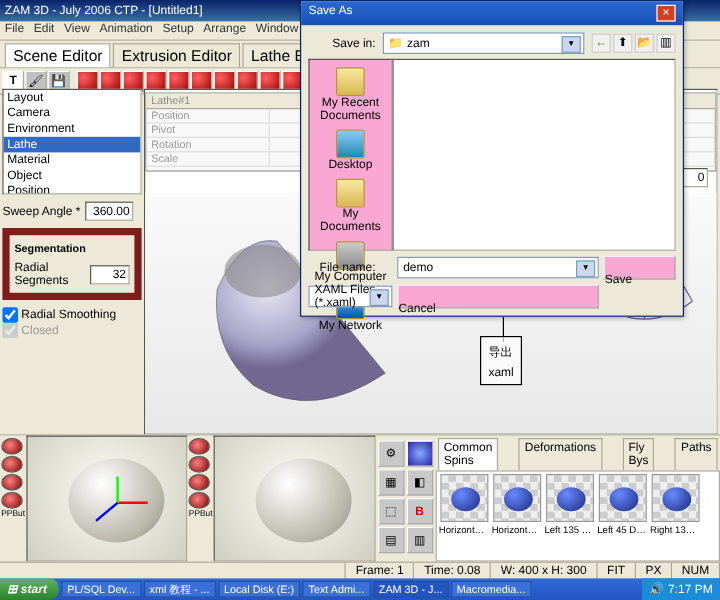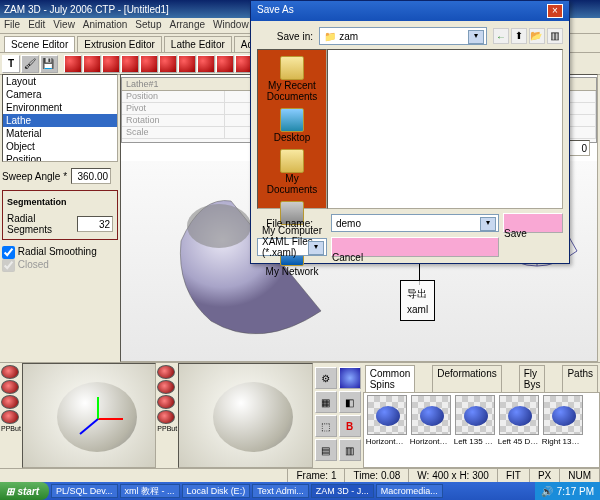--- a/index.html
+++ b/index.html
@@ -1,29 +1,29 @@
 <!DOCTYPE html>
 <html><head>
 <meta charset="utf-8">
 <style>
 * { box-sizing: border-box; margin: 0; padding: 0; font-family: Tahoma, sans-serif; font-size: 10px; }
 body { width: 600px; height: 500px; overflow: hidden; background: #ece9d8; position: relative; }
 .titlebar { background: linear-gradient(#0a246a,#3a6ea5); color: #fff; height: 18px; padding: 2px 4px; display: flex; align-items: center; }
 .menubar { background: #ece9d8; height: 16px; padding: 1px 4px; display: flex; gap: 8px; color: #333; border-bottom: 1px solid #aca899; }
 .tabs { display: flex; gap: 2px; padding: 2px 4px 0; background: #ece9d8; border-bottom: 1px solid #aca899; }
-.tab { padding: 2px 6px; border: 1px solid #aca899; border-bottom: none; background: #ece9d8; cursor: pointer; font-size: 10px; }
+.tab { padding: 2px 6px; border: 1px solid #aca899; border-bottom: none; background: #ece9d8; cursor: pointer; font-size: 13px; }
 .tab.active { background: #fff; }
 .toolbar { background: #ece9d8; height: 22px; padding: 2px; display: flex; gap: 1px; border-bottom: 1px solid #aca899; align-items: center; }
 .tbtn { width: 18px; height: 18px; background: #c0c0c0; border: 1px outset #fff; display: inline-flex; align-items: center; justify-content: center; }
 .red3d { width: 18px; height: 18px; background: radial-gradient(circle at 30% 30%, #ff6060, #a00000); border: 1px outset #fff; }
 .panel-left { position: absolute; left: 2px; top: 74px; width: 116px; }
 .listbox { background: #fff; border: 1px inset #aca899; height: 88px; overflow: hidden; }
 .listbox div { padding: 1px 3px; cursor: pointer; }
 .listbox .sel { background: #316ac5; color: #fff; }
-.group { border: 1px solid #7f1d1d; margin-top: 6px; padding: 4px; background: #ece9d8; }
+.group { border: 6px solid #7f1d1d; margin-top: 6px; padding: 4px; background: #ece9d8; }
 .group-title { font-size: 9px; margin: 2px 0; }
 .sweep-row { display: flex; align-items: center; gap: 4px; margin-top: 6px; }
 .spin { width: 40px; height: 16px; border: 1px inset #aca899; background: #fff; padding: 0 2px; display: flex; align-items: center; justify-content: flex-end; }
 .viewport { position: absolute; left: 120px; top: 74px; right: 2px; bottom: 138px; background: #fff; border: 1px inset #aca899; }
 .vp-grid { position: absolute; top: 2px; left: 0; right: 0; height: 66px; border: 1px solid #999; background: #f8f8f8; }
 .vp-header { background: #ece9d8; border-bottom: 1px solid #aca899; padding: 1px 4px; font-size: 9px; color: #888; }
 .vp-row { display: flex; border-bottom: 1px solid #ddd; height: 12px; }
 .vp-row span:first-child { width: 50px; padding-left: 4px; color: #999; font-size: 9px; }
 .vp-cells { display: flex; flex: 1; }
 .vp-cells i { flex: 1; border-right: 1px solid #ddd; }
@@ -58,21 +58,21 @@
 .dlg-title { background: linear-gradient(#2a6ad0,#1550b8); color: #fff; padding: 3px 6px; display: flex; }
 .dlg-close { margin-left: auto; width: 16px; height: 14px; background: #d04020; color: #fff; text-align: center; border: 1px solid #fff; }
 .dlg-body { padding: 6px; }
 .dlg-row { display: flex; align-items: center; gap: 6px; margin-bottom: 4px; }
 .dlg-label { width: 56px; text-align: right; }
 .dlg-combo { flex: 1; height: 18px; border: 1px solid #7f9db9; background: #fff; padding: 2px 4px; display: flex; align-items: center; position: relative; }
 .dlg-combo::after { content:"▾"; position:absolute; right:2px; top:2px; width:14px; height:12px; background:#c8d8f0; border:1px solid #7f9db9; text-align:center; font-size:8px; }
 .dlg-nav-icons { display: flex; gap: 2px; }
 .dlg-nav-icons span { width: 16px; height: 16px; border: 1px solid #ccc; display:inline-block; background:#f0f0f0; text-align:center; line-height:14px; }
 .dlg-main { display: flex; height: 160px; margin: 4px 0; }
-.dlg-places { width: 70px; background: #c2410c; border: 1px inset #aca899; display: flex; flex-direction: column; align-items: center; gap: 6px; padding: 6px 2px; }
+.dlg-places { width: 70px; background: #f9a8d4; border: 1px inset #aca899; display: flex; flex-direction: column; align-items: center; gap: 6px; padding: 6px 2px; }
 .place { display: flex; flex-direction: column; align-items: center; font-size: 8px; text-align: center; cursor: pointer; }
 .place .ico { width: 24px; height: 24px; background: linear-gradient(#f8e8a0,#d8b850); border: 1px solid #b89830; border-radius: 2px; }
 .dlg-files { flex: 1; background: #fff; border: 1px inset #aca899; }
 .dlg-bottom { display: grid; grid-template-columns: 70px 1fr 60px; gap: 4px; align-items: center; }
 .dlg-btn { height: 20px; border: 1px outset #fff; background: #f9a8d4; padding-top: 14px; cursor: pointer; }
 .callout { position: absolute; top: 280px; left: 400px; border: 1px solid #000; padding: 4px 6px; background: rgba(255,255,255,0.7); font-size: 13px; z-index: 40; }
 .callout-line { position: absolute; top: 247px; left: 419px; width: 1px; height: 38px; background: #000; z-index: 40; }
 input[type=checkbox] { vertical-align: middle; }
 </style>
 </head>

